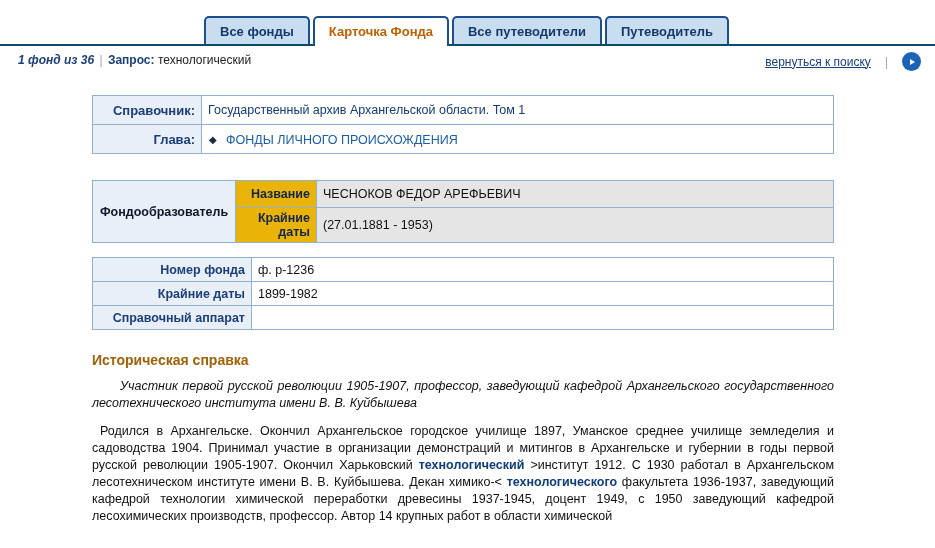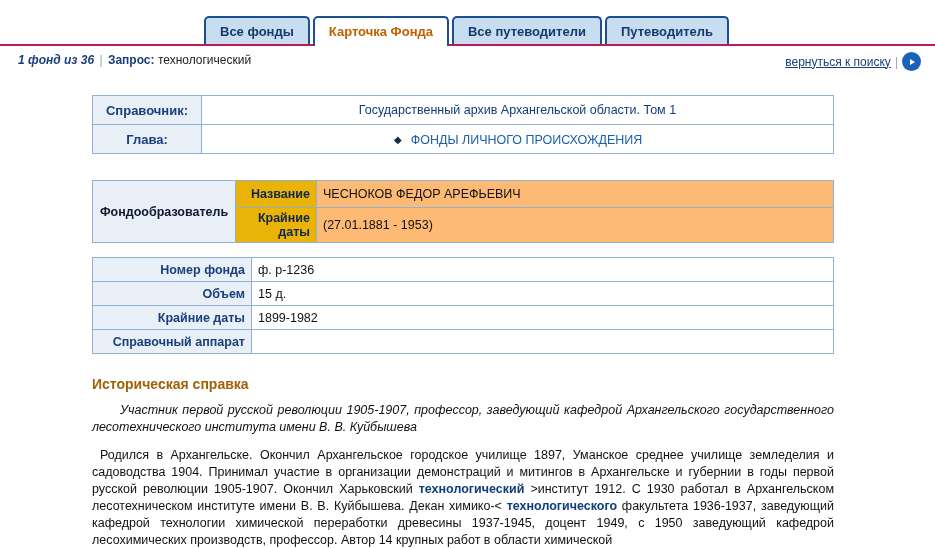--- a/index.html
+++ b/index.html
@@ -13,21 +13,21 @@
     width: 935px;
     height: 548px;
     overflow: hidden;
     background: #ffffff;
   }
 
   
   .tabbar {
     position: relative;
     height: 44px;
-    border-bottom: 2px solid #be185d;
+    border-bottom: 2px solid #0c4a6e;
     background: #ffffff;
   }
   .tabs {
     position: absolute;
     left: 204px;
     bottom: 0;
     display: flex;
     align-items: flex-end;
     gap: 3px;
   }
@@ -83,21 +83,21 @@
   .queryline .left .qval {
     color: #222222;
     font-weight: normal;
   }
   .queryline .right {
     position: absolute;
     right: 14px;
     top: 6px;
     display: flex;
     align-items: center;
-    gap: 4px;
+    gap: 14px;
     font-size: 12px;
   }
   .queryline .right a {
     color: #1a3f7a;
     text-decoration: underline;
     cursor: pointer;
   }
   .queryline .right .bar {
     color: #9aa8bb;
   }
@@ -140,21 +140,21 @@
   .val {
     background: #ffffff;
     color: #123c77;
   }
   .val-dark {
     background: #ffffff;
     color: #111111;
   }
 
   .topinfo { margin-top: 16px; }
-  .topinfo td { padding: 6px 8px; height: 22px; text-align: center; }
+  .topinfo td { padding: 6px 8px; height: 22px; }
   .topinfo .lbl { width: 96px; font-size: 13px; }
   .topinfo .val { font-size: 12.5px; }
 
   .chapter-item {
     color: #1a5fa8;
     text-decoration: none;
     cursor: pointer;
   }
   .diamond {
     display: inline-block;
@@ -176,21 +176,21 @@
   .founder .sublbl {
     background: #eab308;
     color: #12264a;
     font-weight: bold;
     text-align: right;
     width: 68px;
     font-size: 12.5px;
     line-height: 14px;
   }
   .founder .subval {
-    background: #fdba74;
+    background: #e5e5e5;
     color: #111111;
     text-align: left;
     font-size: 12.5px;
   }
 
   .fundinfo { margin-top: 14px; }
   .fundinfo td { height: 17px; }
   .fundinfo .lbl { width: 146px; }
   .fundinfo .val-dark { color: #111111; }
 
@@ -287,24 +287,20 @@
     </tbody>
       </table>
 
     <table class="t fundinfo">
       <tbody>
           <tr>
         <td class="lbl">Номер фонда</td>
         <td class="val-dark">ф. р-1236</td>
       </tr>
       <tr>
-        <td class="lbl">Объем</td>
-        <td class="val-dark">15 д.</td>
-      </tr>
-      <tr>
         <td class="lbl">Крайние даты</td>
         <td class="val-dark">1899-1982</td>
       </tr>
       <tr>
         <td class="lbl">Справочный аппарат</td>
         <td class="val-dark"></td>
       </tr>
     </tbody>
       </table>
 

